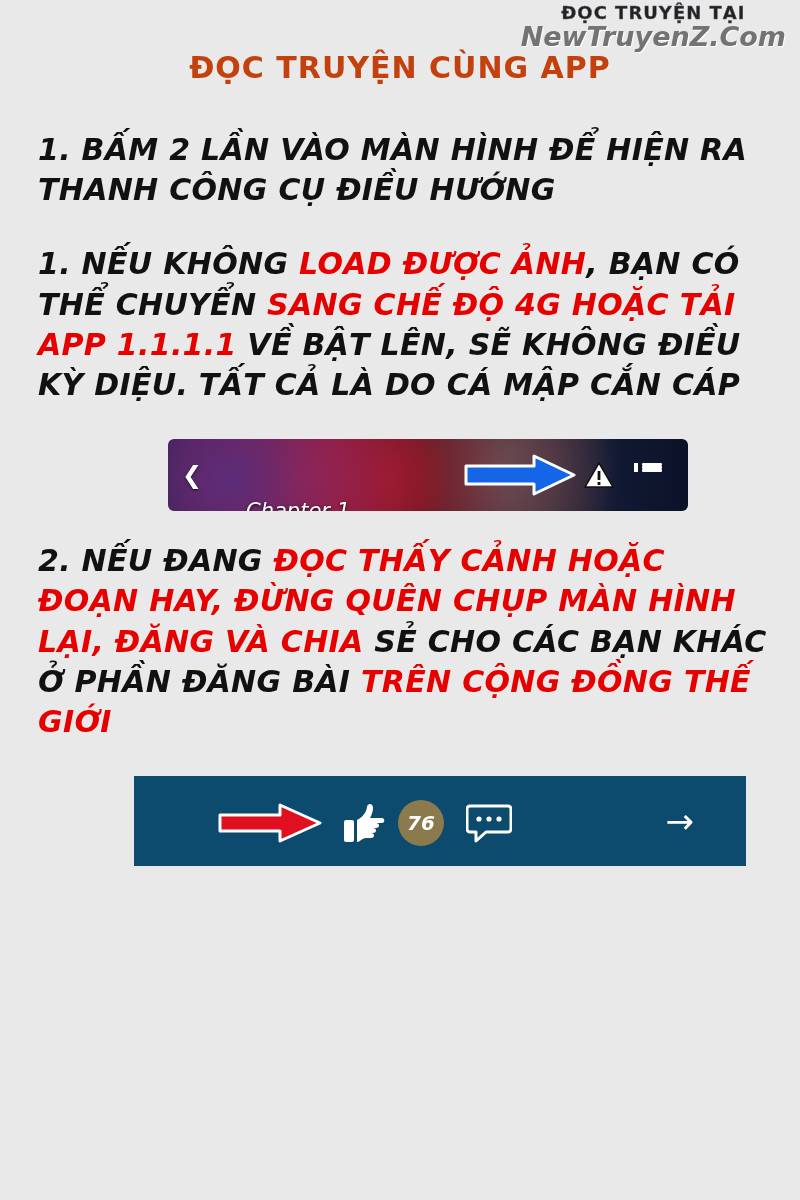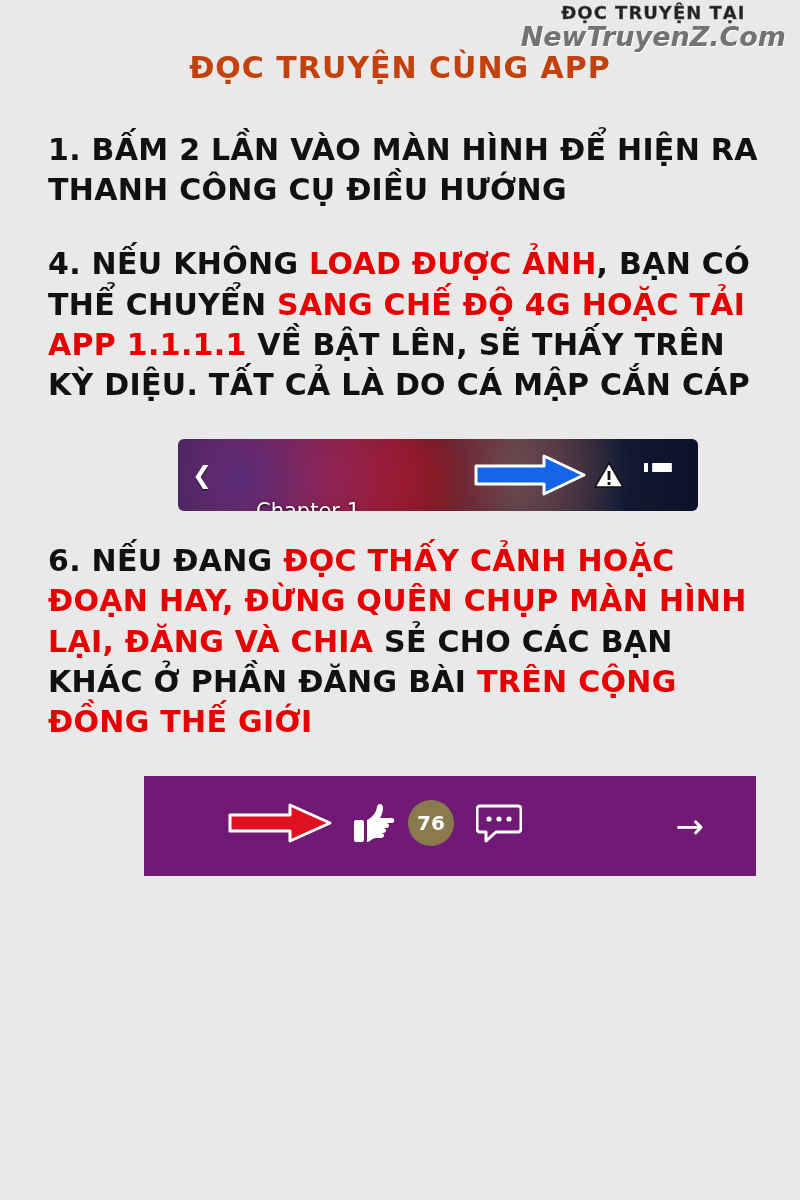--- a/index.html
+++ b/index.html
@@ -43,21 +43,21 @@
     text-align: center;
     font-size: 30px;
     font-weight: bold;
     letter-spacing: 1px;
     color: #c2410c;
   }
 
   
   .content {
     position: absolute;
-    top: 126px; left: 48px; right: 30px;
+    top: 126px; left: 38px; right: 30px; font-style: italic;
   }
   .block { margin-bottom: 26px; }
   .para {
     font-size: 30px;
     font-weight: bold;
     line-height: 1.34;
     color: #111;
     letter-spacing: 0.3px;
   }
   .para .hl { color: #e60000; text-align: center; }
@@ -104,22 +104,22 @@
   }
   .figure-chapterbar .cb-menu span:last-child { margin-bottom: 0; }
   .figure-chapterbar .cb-menu .m-row { position: relative; padding-left: 8px; }
   .figure-chapterbar .cb-menu .m-row::before {
     content: ""; position: absolute; left: 0; top: 0; width: 4px; height: 3px; background: #fff;
   }
 
   
   .figure-reaction {
     margin: 18px 0 0 96px;
-    width: 612px; height: 100px;
-    background: #701a75;
+    width: 612px; height: 90px;
+    background: #0c4a6e;
     position: relative;
   }
   .figure-reaction .rx-redarrow { position: absolute; left: 84px; top: 26px; width: 104px; height: 42px; }
   .figure-reaction .rx-thumb {
     position: absolute; left: 208px; top: 26px; width: 44px; height: 44px;
   }
   .figure-reaction .rx-count {
     position: absolute; left: 264px; top: 24px;
     width: 46px; height: 46px; border-radius: 50%;
     background: #8a7a4e; color: #fff;
@@ -145,21 +145,21 @@
 <div class="content">
 
   <div class="block" style="margin-top:4px;">
     <div class="para">
       <span>1. BẤM 2 LẦN VÀO MÀN HÌNH ĐỂ HIỆN RA THANH CÔNG CỤ ĐIỀU HƯỚNG</span>
     </div>
   </div>
 
   <div class="block" style="margin-top:34px;">
     <div class="para">
-      <span>4. NẾU KHÔNG </span><span class="hl">LOAD ĐƯỢC ẢNH</span><span>, BẠN CÓ THỂ CHUYỂN </span><span class="hl">SANG CHẾ ĐỘ 4G HOẶC TẢI APP 1.1.1.1</span><span> VỀ BẬT LÊN, SẼ THẤY TRÊN KỲ DIỆU. TẤT CẢ LÀ DO CÁ MẬP CẮN CÁP</span>
+      <span>1. NẾU KHÔNG </span><span class="hl">LOAD ĐƯỢC ẢNH</span><span>, BẠN CÓ THỂ CHUYỂN </span><span class="hl">SANG CHẾ ĐỘ 4G HOẶC TẢI APP 1.1.1.1</span><span> VỀ BẬT LÊN, SẼ KHÔNG ĐIỀU KỲ DIỆU. TẤT CẢ LÀ DO CÁ MẬP CẮN CÁP</span>
     </div>
   </div>
 
   <div class="block" style="margin-top:34px;">
 
     <div class="figure-chapterbar">
       <span class="cb-arrow-left">❮</span>
       <span class="cb-label">Chapter 1</span>
 
       <svg class="cb-bluearrow" viewBox="0 0 112 42">
@@ -181,21 +181,21 @@
           </div>
         <div class="m-row">
             <span></span>
           </div>
       </div>
     </div>
   </div>
 
   <div class="block" style="margin-top:4px;">
     <div class="para">
-      <span>6. NẾU ĐANG </span><span class="hl">ĐỌC THẤY CẢNH HOẶC ĐOẠN HAY, ĐỪNG QUÊN CHỤP MÀN HÌNH LẠI, ĐĂNG VÀ CHIA</span><span> SẺ CHO CÁC BẠN KHÁC Ở PHẦN ĐĂNG BÀI </span><span class="hl">TRÊN CỘNG ĐỒNG THẾ GIỚI</span>
+      <span>2. NẾU ĐANG </span><span class="hl">ĐỌC THẤY CẢNH HOẶC ĐOẠN HAY, ĐỪNG QUÊN CHỤP MÀN HÌNH LẠI, ĐĂNG VÀ CHIA</span><span> SẺ CHO CÁC BẠN KHÁC Ở PHẦN ĐĂNG BÀI </span><span class="hl">TRÊN CỘNG ĐỒNG THẾ GIỚI</span>
     </div>
   </div>
 
   <div class="block" style="margin-top:34px;">
 
     <div class="figure-reaction">
       <svg class="rx-redarrow" viewBox="0 0 104 42">
         <polygon points="2,13 62,13 62,3 102,21 62,39 62,29 2,29" fill="#e11020" stroke="#ffffff" stroke-width="3" stroke-linejoin="round"></polygon>
       </svg>
 

